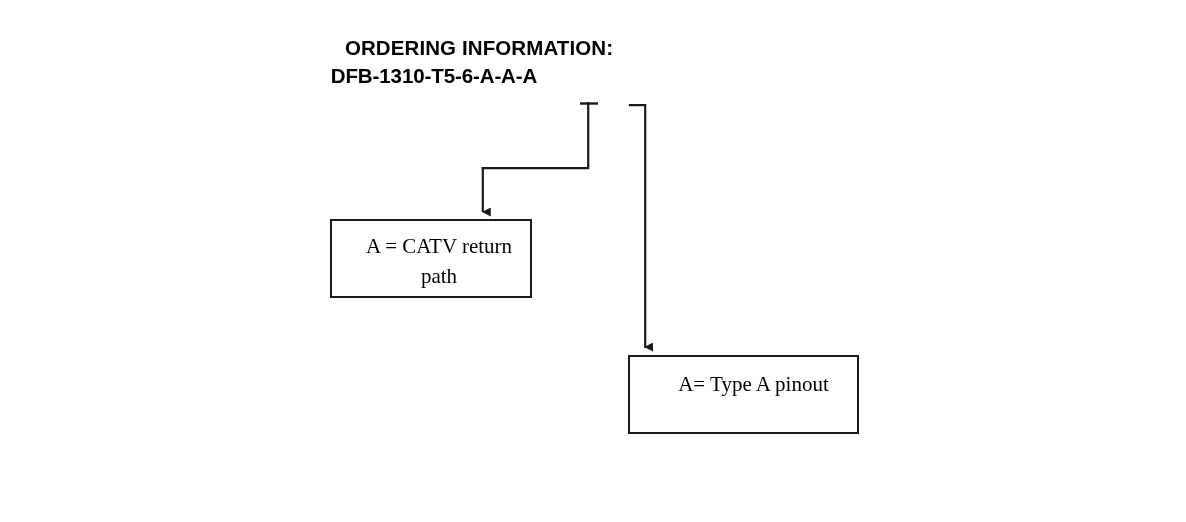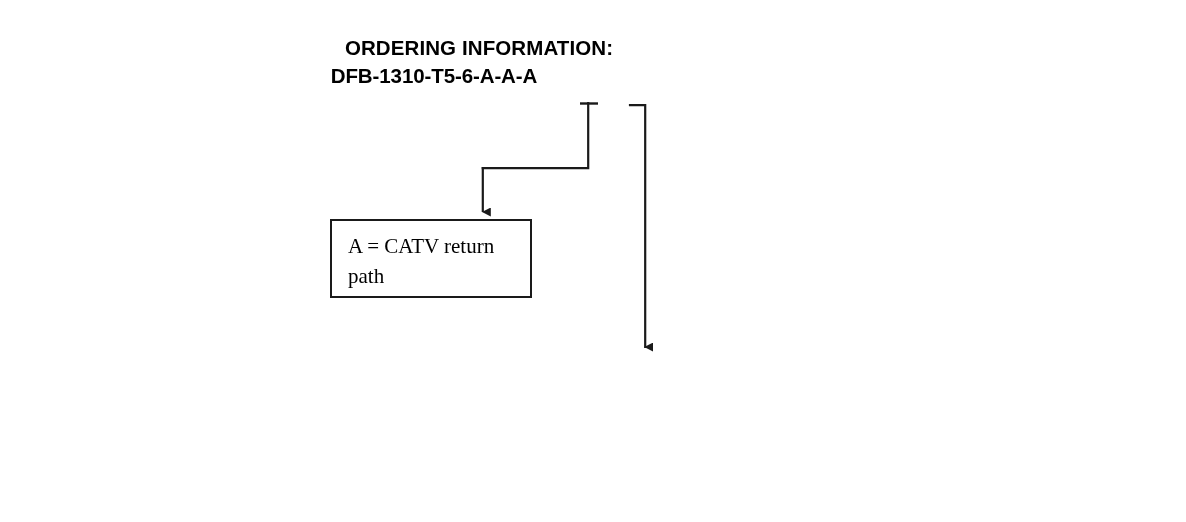--- a/index.html
+++ b/index.html
@@ -62,20 +62,21 @@
   
   .callout-box {
     position: absolute;
     box-sizing: border-box;
     border: 2px solid #1a1a1a;
     background: #ffffff;
     font-family: "Liberation Serif", serif;
     font-size: 21px;
     line-height: 30px;
     color: #000000;
+    text-align: center;
   }
   .callout-text {
     display: block;
     padding: 10px 0 0 16px;
     white-space: pre-wrap;
   }
 
   #box-catv-return-path {
     left: 330px;
     top: 219px;
@@ -117,14 +118,17 @@
 
     <g>
       <path d="M 630 105.2 L 645.2 105.2 L 645.2 347" stroke="#1a1a1a" stroke-width="2.2" fill="none" stroke-linecap="square" stroke-linejoin="miter" marker-end="url(#arrow-down)"></path>
     </g>
   </svg>
 
   <div class="callout-box" id="box-catv-return-path">
     <span class="callout-text">A = CATV return path</span>
   </div>
 
+  <div class="callout-box" id="box-type-a-pinout">
+    <span class="callout-text">A= Type A pinout</span>
+  </div>
 
 </div>
 
 </body></html>

